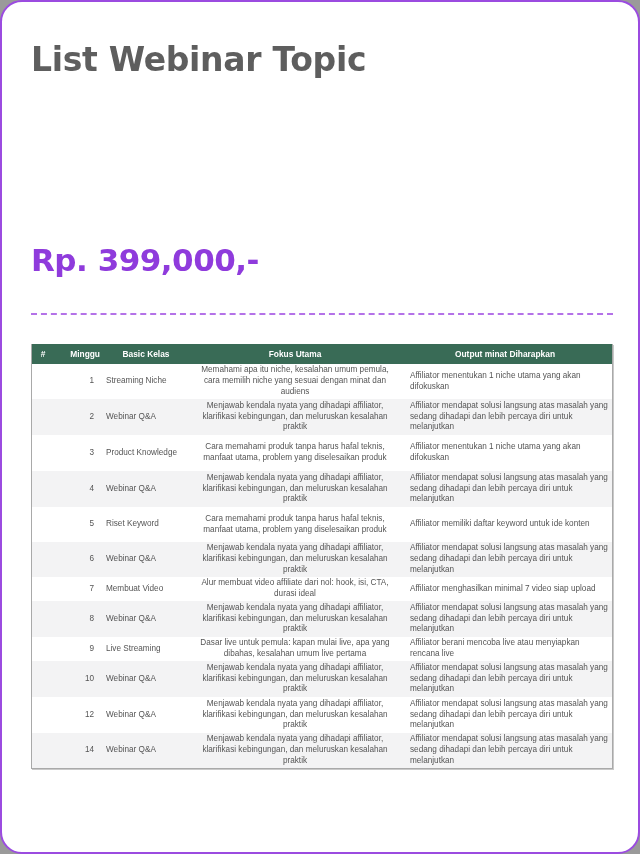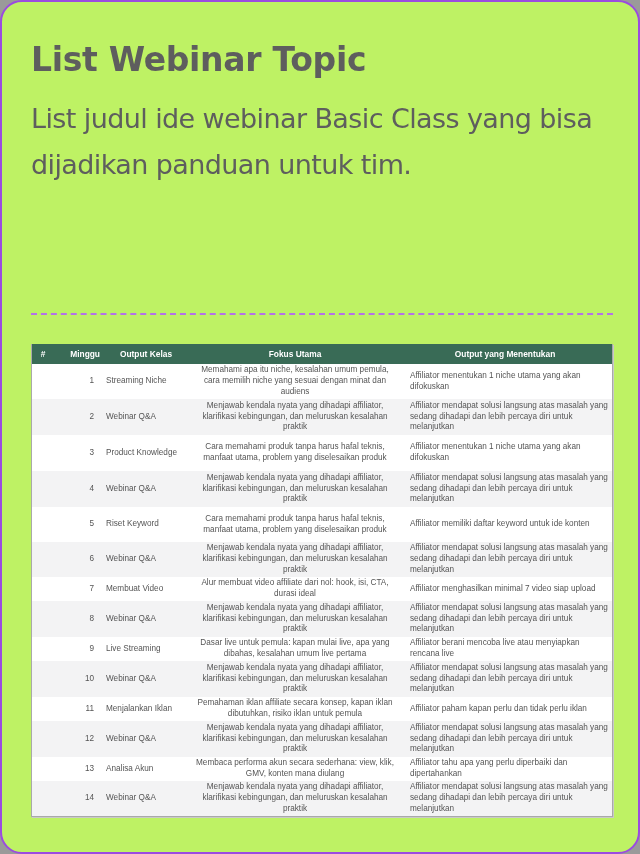--- a/index.html
+++ b/index.html
@@ -4,21 +4,21 @@
 <style>
   html, body { margin: 0; padding: 0; }
   body {
     width: 640px; height: 854px; overflow: hidden;
     background: #9a9a9a;
     font-family: "DejaVu Sans", sans-serif;
   }
   .card {
     position: absolute; left: 0; top: 0;
     width: 636px; height: 850px;
-    background: #bef264;
+    background: #ffffff;
     border: 2px solid #9b4be0;
     border-radius: 22px;
   }
   .title {
     position: absolute; left: 29px; top: 38px;
     font-family: "DejaVu Sans", sans-serif;
     font-weight: bold; font-size: 33px; letter-spacing: -0.3px;
     color: #5e5e5e; white-space: nowrap;
   }
   .desc {
@@ -58,39 +58,39 @@
   td.c-week { text-align: right; padding-right: 6px; }
   td.c-topic { padding-left: 6px; }
   td.c-focus { padding-left: 3px; text-align: center; }
   td.c-output { padding-left: 12px; }
 </style>
 </head>
 <body>
 
 <div class="card">
   <div class="title">List Webinar Topic</div>
-  <div class="desc">List judul ide webinar Basic Class yang bisa dijadikan panduan untuk tim.</div>
+  <div class="price">Rp. 399,000,-</div>
   <div class="divider"></div>
 
   <div class="table-wrap">
     <table>
       <colgroup>
         <col style="width:22px">
         <col style="width:46px">
         <col style="width:92px">
         <col style="width:206px">
         <col style="width:214px">
       </colgroup>
       <thead>
         <tr>
           <th class="c-num">#</th>
           <th class="c-week">Minggu</th>
-          <th>Output Kelas</th>
+          <th>Basic Kelas</th>
           <th>Fokus Utama</th>
-          <th>Output yang Menentukan</th>
+          <th>Output minat Diharapkan</th>
         </tr>
       </thead>
       <tbody id="table-body">
           <tr style="height: 35px;">
             <td class="c-num"></td>
             <td class="c-week">1</td>
             <td class="c-topic">Streaming Niche</td>
             <td class="c-focus">Memahami apa itu niche, kesalahan umum pemula, cara memilih niche yang sesuai dengan minat dan audiens</td>
             <td class="c-output">Affiliator menentukan 1 niche utama yang akan difokuskan</td>
           </tr>
@@ -150,40 +150,26 @@
             <td class="c-focus">Dasar live untuk pemula: kapan mulai live, apa yang dibahas, kesalahan umum live pertama</td>
             <td class="c-output">Affiliator berani mencoba live atau menyiapkan rencana live</td>
           </tr>
           <tr style="height: 36px;">
             <td class="c-num"></td>
             <td class="c-week">10</td>
             <td class="c-topic">Webinar Q&amp;A</td>
             <td class="c-focus">Menjawab kendala nyata yang dihadapi affiliator, klarifikasi kebingungan, dan meluruskan kesalahan praktik</td>
             <td class="c-output">Affiliator mendapat solusi langsung atas masalah yang sedang dihadapi dan lebih percaya diri untuk melanjutkan</td>
           </tr>
-          <tr style="height: 24px;">
-            <td class="c-num"></td>
-            <td class="c-week">11</td>
-            <td class="c-topic">Menjalankan Iklan</td>
-            <td class="c-focus">Pemahaman iklan affiliate secara konsep, kapan iklan dibutuhkan, risiko iklan untuk pemula</td>
-            <td class="c-output">Affiliator paham kapan perlu dan tidak perlu iklan</td>
-          </tr>
           <tr style="height: 36px;">
             <td class="c-num"></td>
             <td class="c-week">12</td>
             <td class="c-topic">Webinar Q&amp;A</td>
             <td class="c-focus">Menjawab kendala nyata yang dihadapi affiliator, klarifikasi kebingungan, dan meluruskan kesalahan praktik</td>
             <td class="c-output">Affiliator mendapat solusi langsung atas masalah yang sedang dihadapi dan lebih percaya diri untuk melanjutkan</td>
-          </tr>
-          <tr style="height: 24px;">
-            <td class="c-num"></td>
-            <td class="c-week">13</td>
-            <td class="c-topic">Analisa Akun</td>
-            <td class="c-focus">Membaca performa akun secara sederhana: view, klik, GMV, konten mana diulang</td>
-            <td class="c-output">Affiliator tahu apa yang perlu diperbaiki dan dipertahankan</td>
           </tr>
           <tr style="height: 35px;">
             <td class="c-num"></td>
             <td class="c-week">14</td>
             <td class="c-topic">Webinar Q&amp;A</td>
             <td class="c-focus">Menjawab kendala nyata yang dihadapi affiliator, klarifikasi kebingungan, dan meluruskan kesalahan praktik</td>
             <td class="c-output">Affiliator mendapat solusi langsung atas masalah yang sedang dihadapi dan lebih percaya diri untuk melanjutkan</td>
           </tr>
         </tbody>
     </table>

